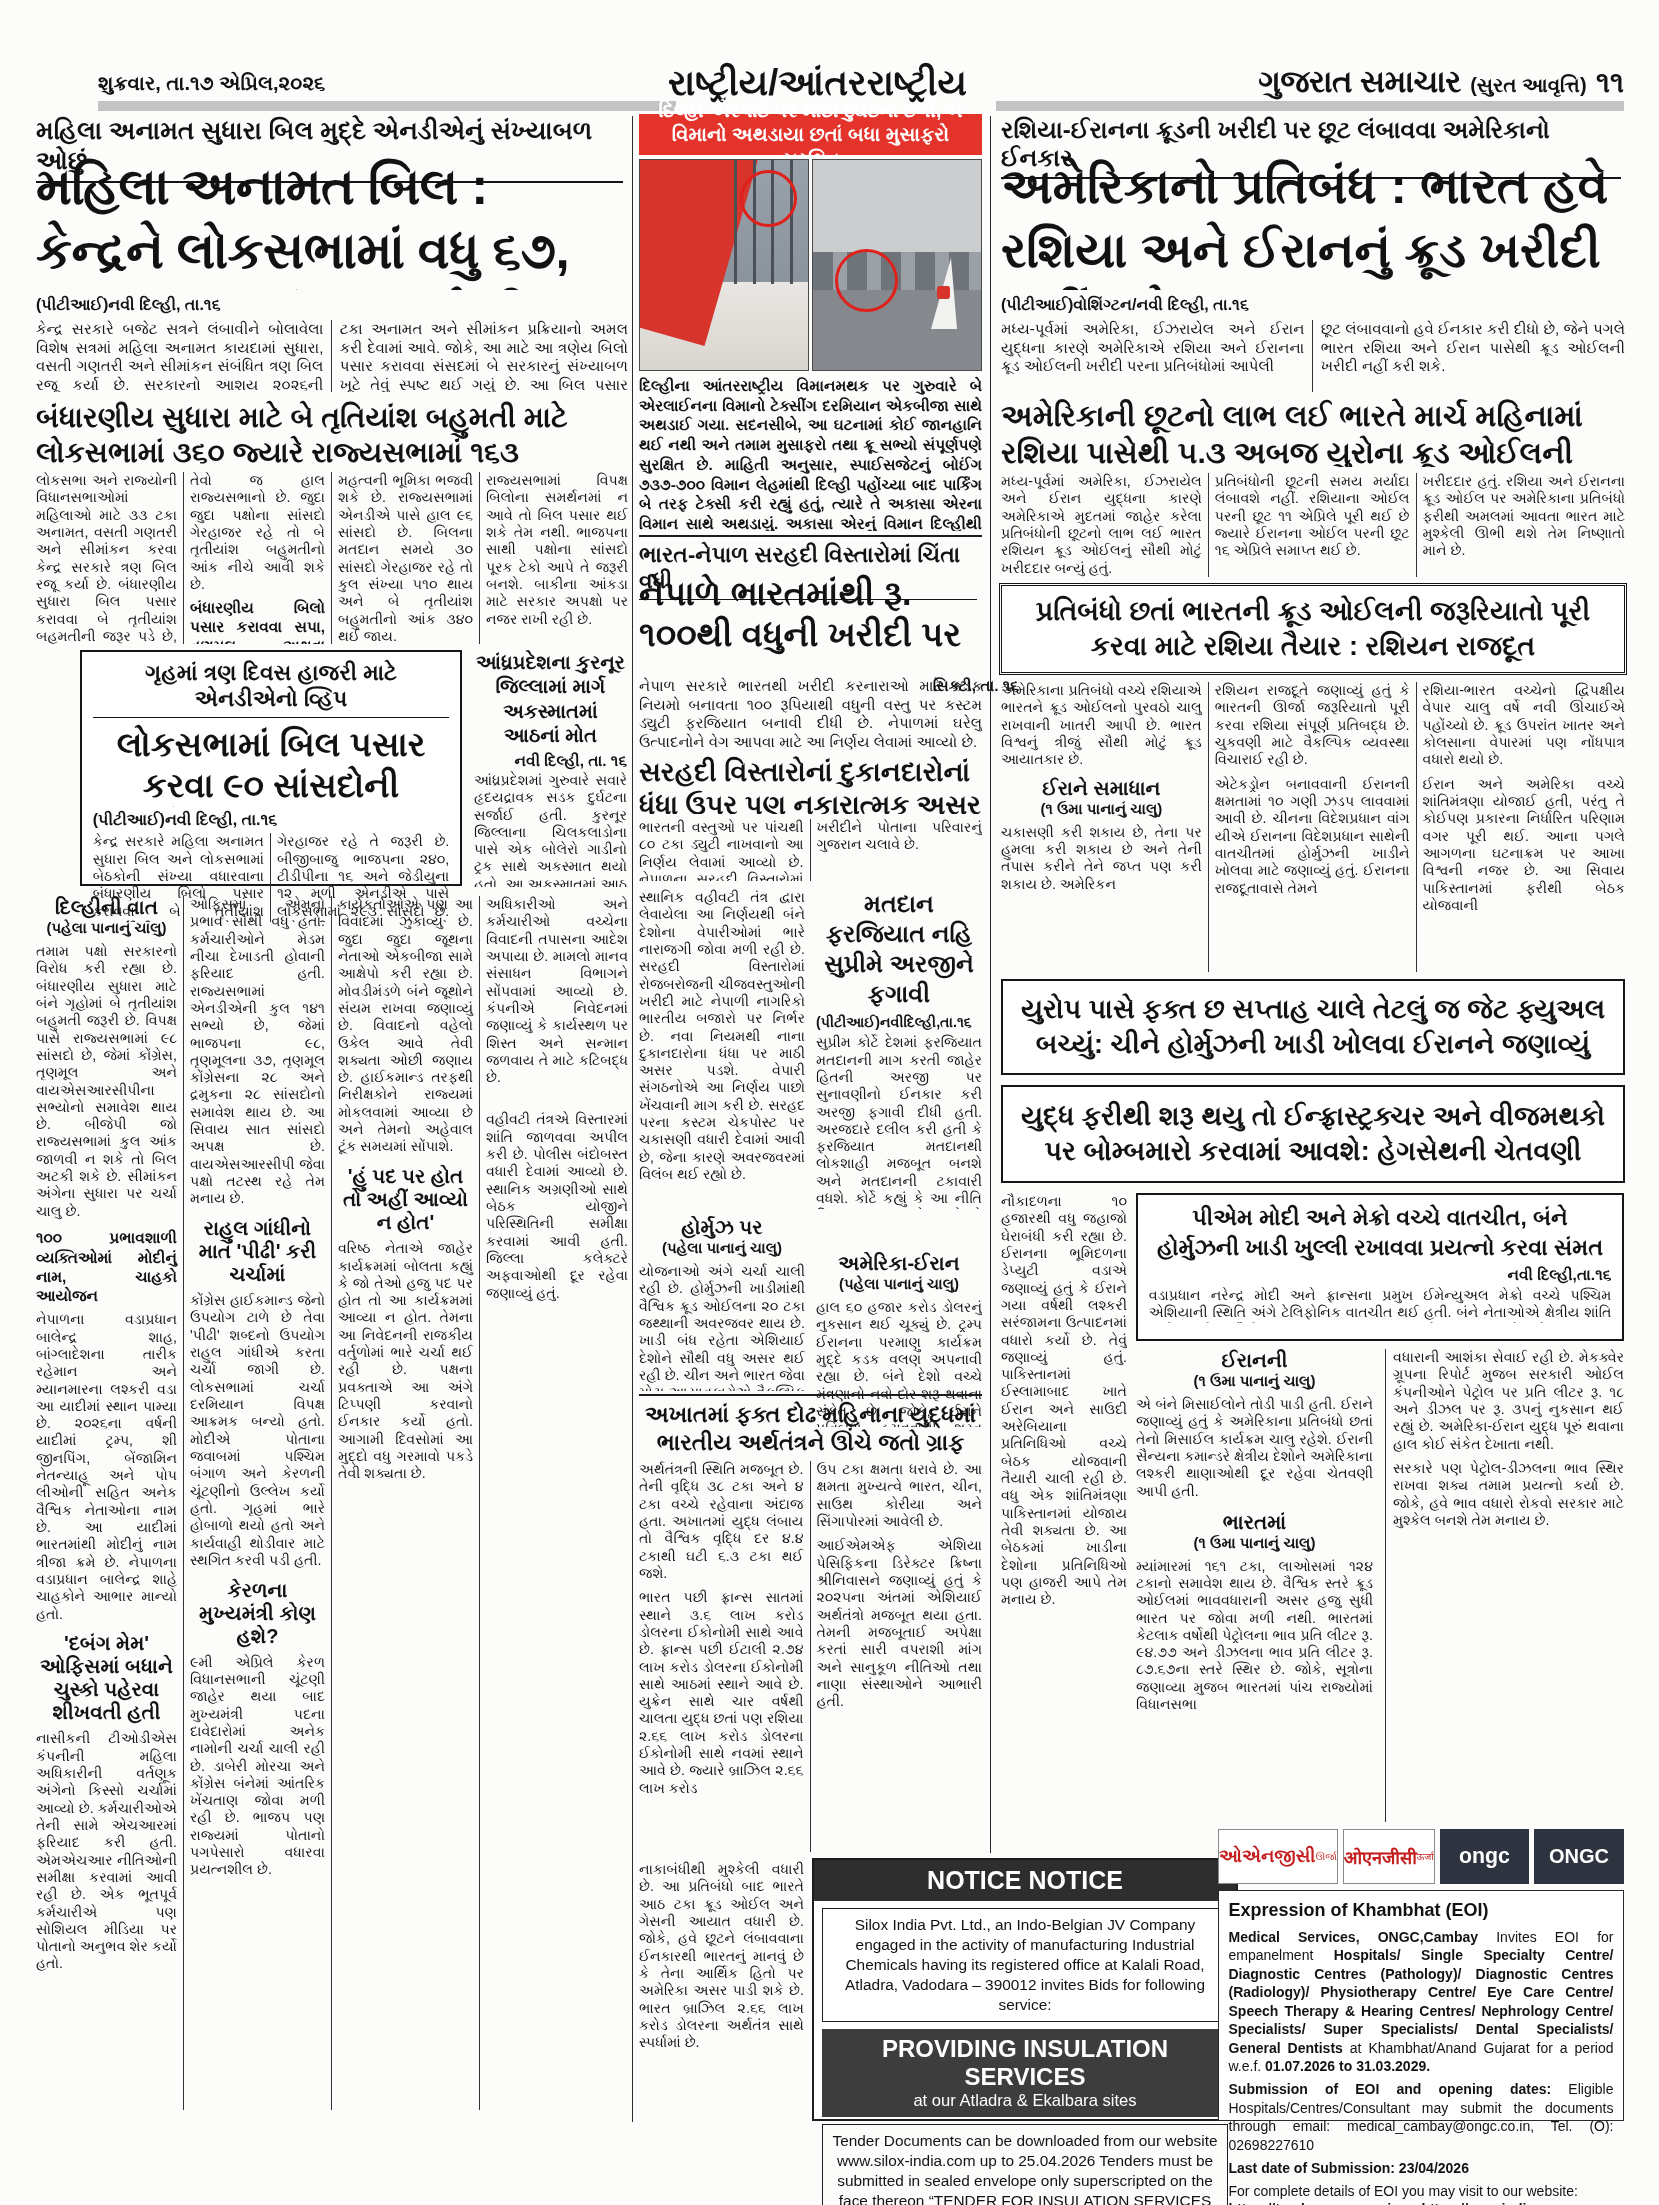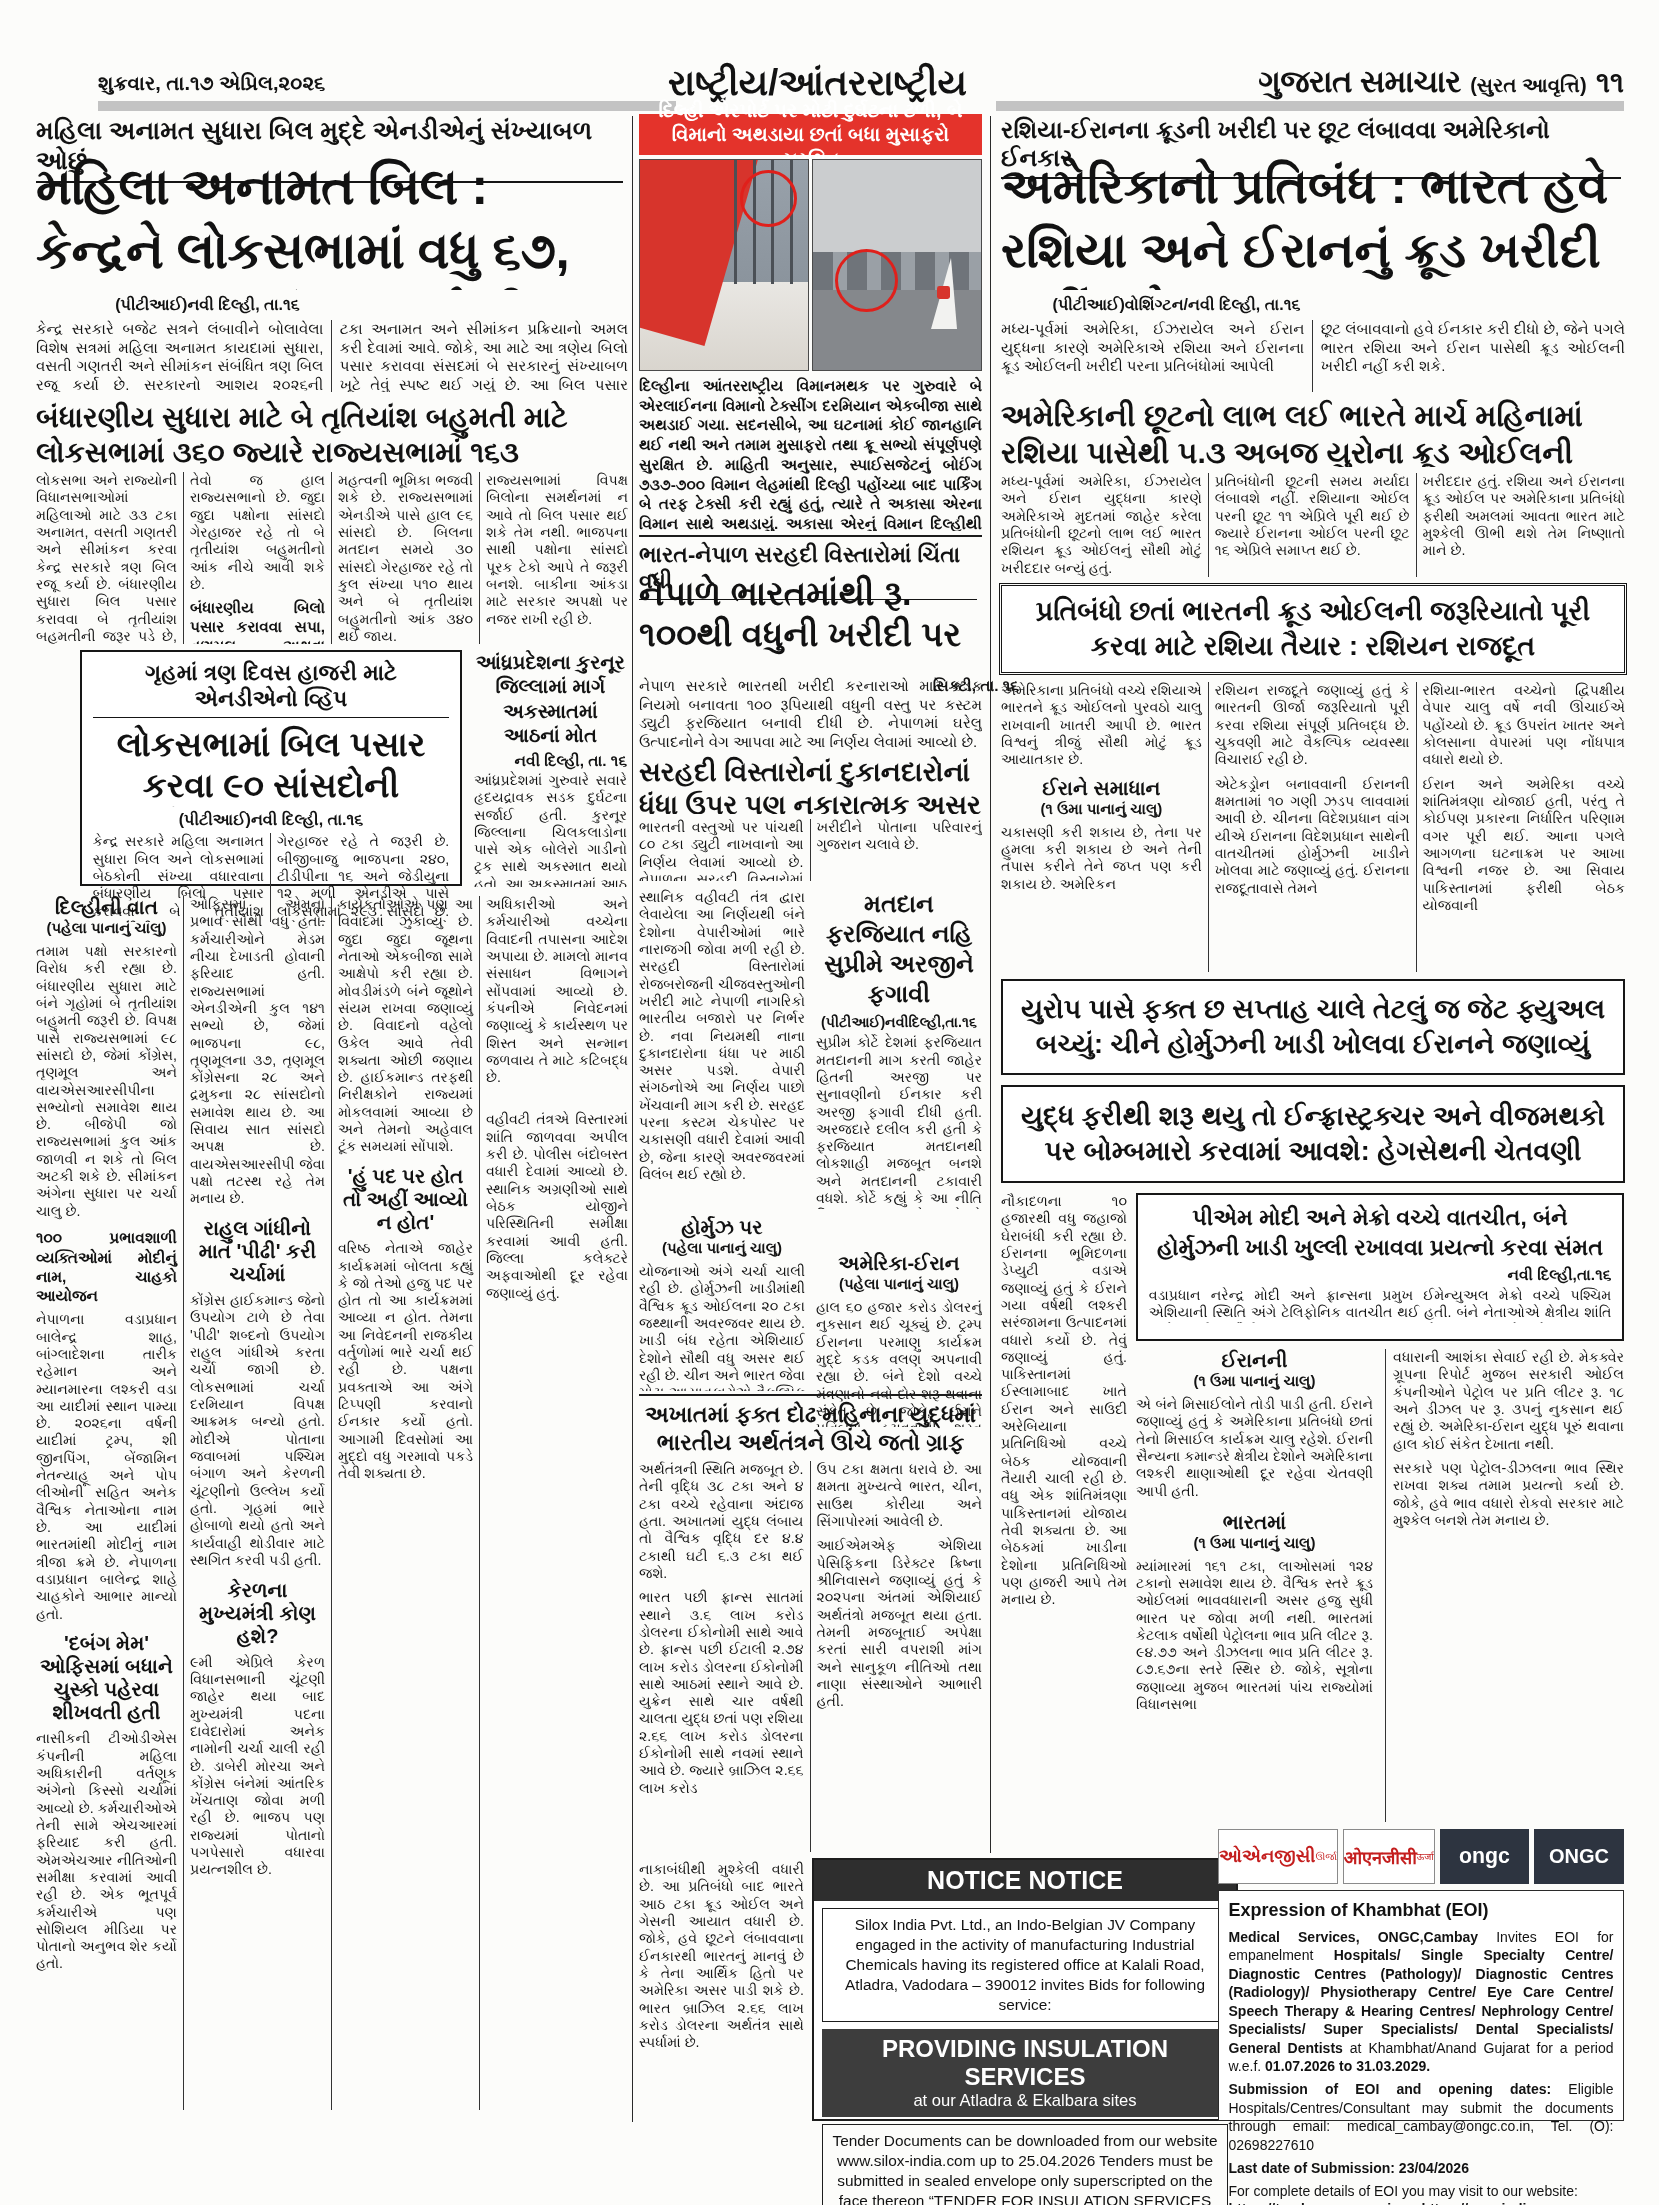--- a/index.html
+++ b/index.html
@@ -15,21 +15,21 @@
   .strap{font-weight:700;border-bottom:2.4px solid #151515;padding-bottom:4.7px;}
   .strap-l{font-size:25px;}
   .strap-r{font-size:24px;}
   .strap-m{font-size:22px;}
   .h-xxl{font-size:51px;line-height:1.26;font-weight:700;letter-spacing:-0.6px;}
   .h-xl{font-size:49px;line-height:1.3;font-weight:700;}
   .h-lg{font-size:34px;line-height:1.2;font-weight:700;}
   .h-md{font-size:27px;line-height:1.22;font-weight:700;}
   .h-box{font-size:27px;line-height:1.3;font-weight:700;}
   .h-col{font-size:19.6px;line-height:1.25;font-weight:700;}
-  .byline-row{display:flex;justify-content:center;font-size:16px;font-weight:700;}
+  .byline-row{display:flex;justify-content:flex-start;font-size:16px;font-weight:700;}
   .dateline{font-size:15.4px;font-weight:700;text-align:right;}
   .vrule{position:absolute;width:1.2px;background:#2a2a2a;}
   .hrule{position:absolute;height:1.8px;background:#1c1c1c;}
   .story-box{border:2.4px solid #161616;background:#fff;box-sizing:border-box;padding:8.3px 10.7px;}
   .dbl-box{border:1.8px solid #161616;outline:1.2px solid #161616;outline-offset:1.8px;background:#fff;box-sizing:border-box;padding:7.1px 10.7px;}
   .cont-head{text-align:center;font-weight:700;font-size:20px;line-height:1.15;}
   .cont-sub{text-align:center;font-weight:700;font-size:15px;}
   .colflex{display:flex;}
   .colflex > div{box-sizing:border-box;}
   .colsep{border-right:0.6px solid #333;}

